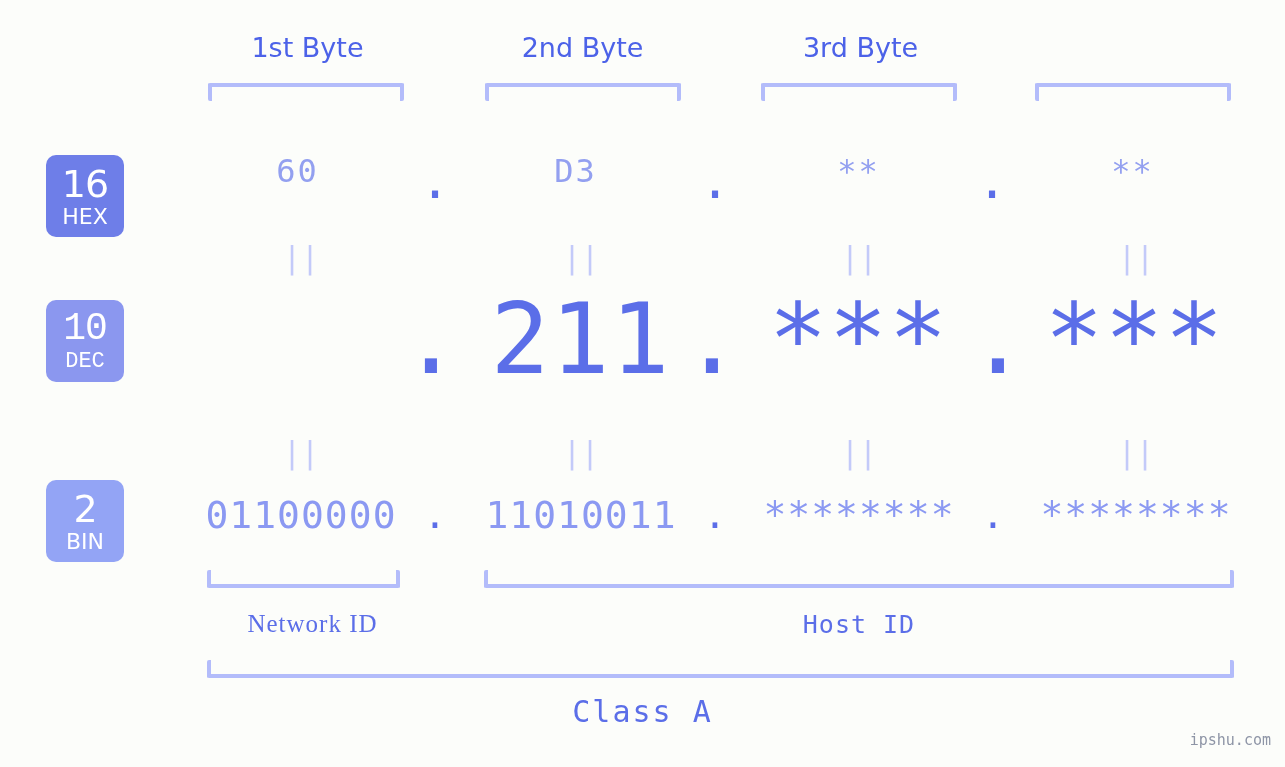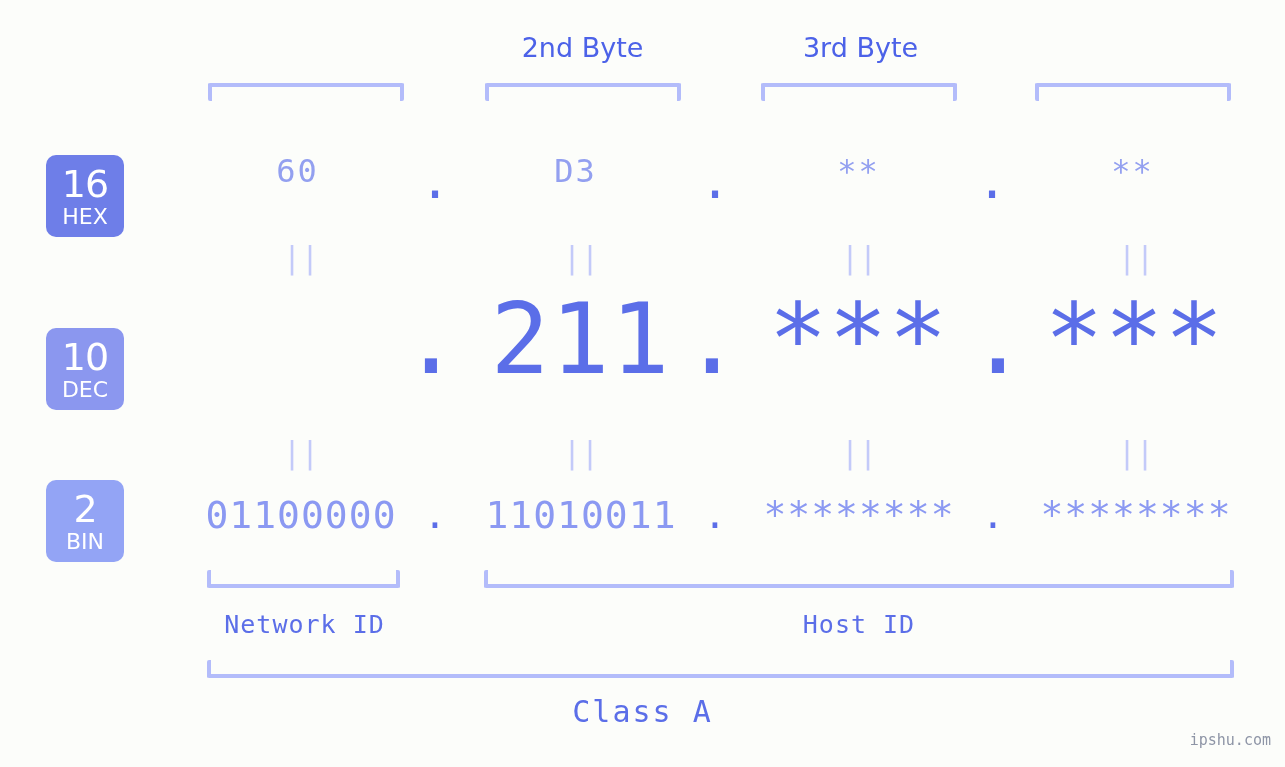--- a/index.html
+++ b/index.html
@@ -73,21 +73,21 @@
     font-weight: 400;
     letter-spacing: -1px;
   }
   .badge .abbr {
     font-size: 22px;
     font-weight: 400;
     margin-top: 3px;
     letter-spacing: 0px;
   }
   #badge-hex { top: 155px; background: #6e7ee8; }
-  #badge-dec { top: 328px; background: #8b97ef; }
+  #badge-dec { top: 300px; background: #8b97ef; font-family: Liberation Mono, monospace; }
   #badge-bin { top: 480px; background: #93a4f5; }
 
   
   .cell {
     position: absolute;
     text-align: center;
     white-space: nowrap;
     font-family: "DejaVu Sans Mono", monospace;
   }
 
@@ -185,20 +185,21 @@
     font-size: 15px;
     color: #8e95a6;
     letter-spacing: 0px;
   }
 </style>
 </head>
 <body>
 
 <div id="canvas">
 
+  <div class="byte-header" id="hdr-1" style="left:195px;width:225px;">1st Byte</div>
   <div class="byte-header" id="hdr-2" style="left:470px;width:225px;">2nd Byte</div>
   <div class="byte-header" id="hdr-3" style="left:748px;width:225px;">3rd Byte</div>
 
   <div class="bracket-down" style="left:208px;width:196px;"></div>
   <div class="bracket-down" style="left:485px;width:196px;"></div>
   <div class="bracket-down" style="left:761px;width:196px;"></div>
   <div class="bracket-down" style="left:1035px;width:196px;"></div>
 
   <div class="badge" id="badge-hex">
     <span class="num">16</span>
@@ -242,21 +243,21 @@
   <div class="bin-dot" style="left:405px;width:60px;">.</div>
   <div class="cell bin-cell" style="left:475px;width:212px;">11010011</div>
   <div class="bin-dot" style="left:685px;width:60px;">.</div>
   <div class="cell bin-cell" style="left:753px;width:212px;">********</div>
   <div class="bin-dot" style="left:963px;width:60px;">.</div>
   <div class="cell bin-cell" style="left:1030px;width:212px;">********</div>
 
   <div class="bracket-up" style="left:207px;top:570px;width:193px;"></div>
   <div class="bracket-up" style="left:484px;top:570px;width:750px;"></div>
 
-  <div class="id-label" style="left:208px;width:193px;">Network ID</div>
+  <div class="id-label" style="left:216px;width:193px;font-family:Liberation Serif, serif;">Network ID</div>
   <div class="id-label" style="left:484px;width:750px;">Host ID</div>
 
   <div class="bracket-up" style="left:207px;top:660px;width:1027px;"></div>
   <div id="class-label">Class A</div>
 
   <div id="watermark">ipshu.com</div>
 
 </div>
 
 </body></html>

